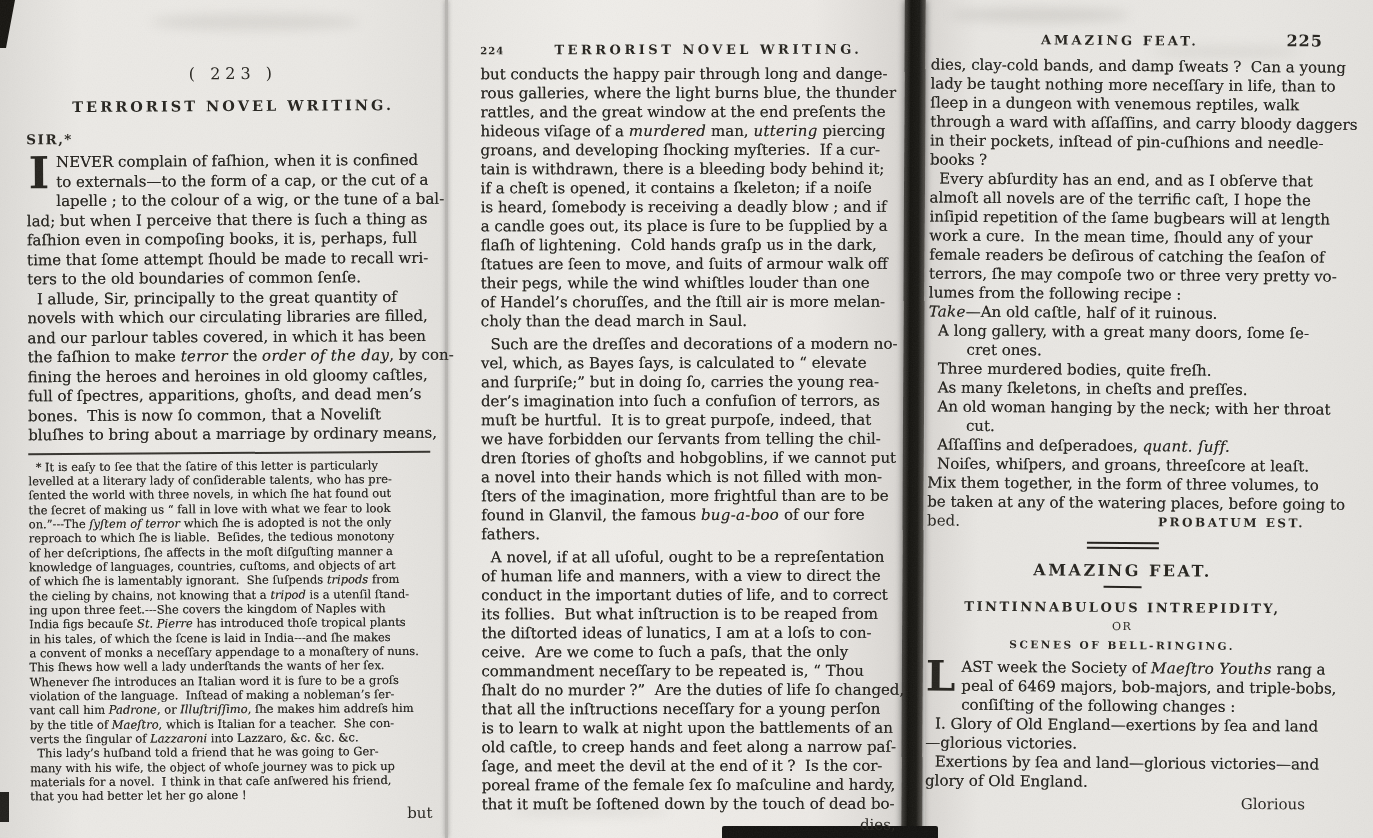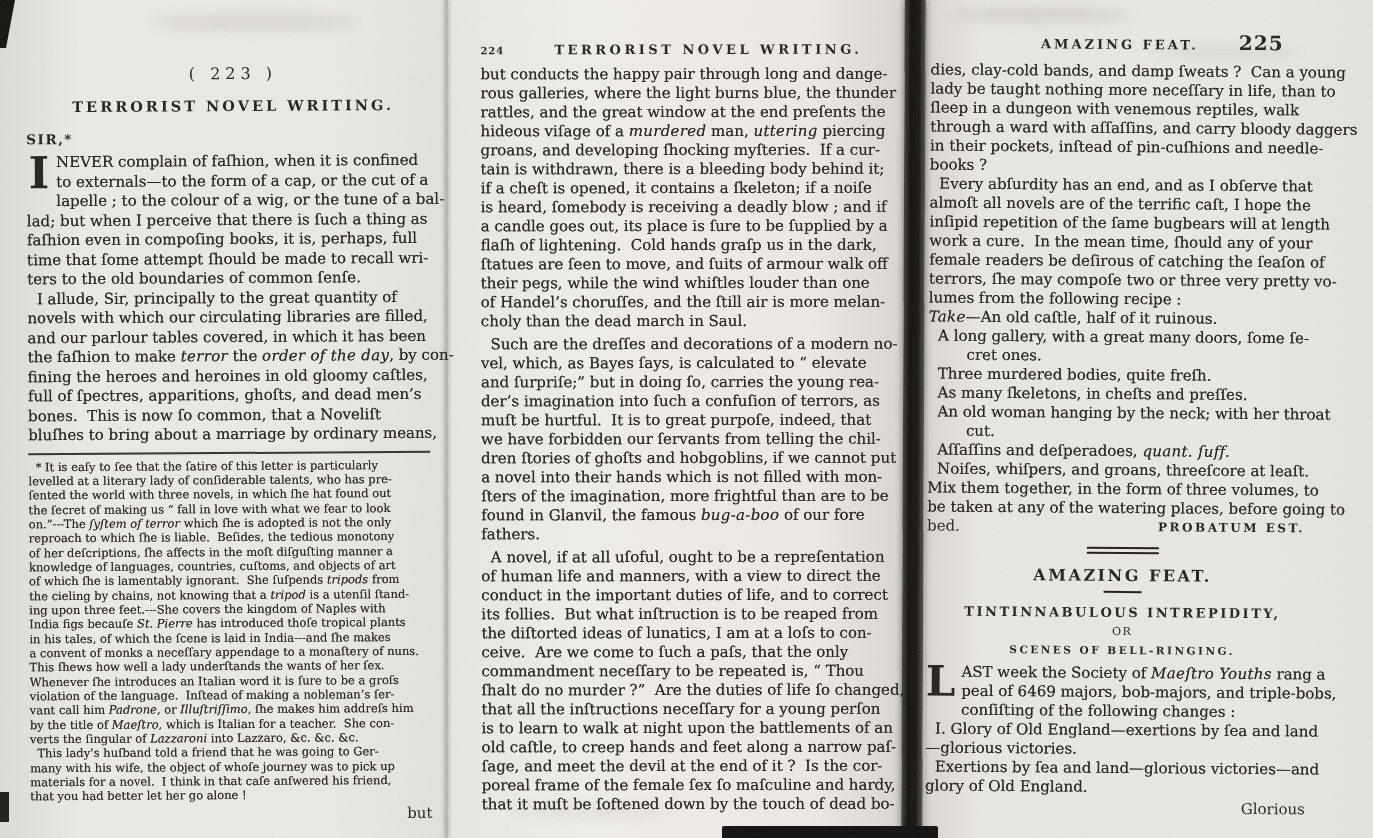--- a/index.html
+++ b/index.html
@@ -40,21 +40,21 @@
   .dropcap-L{float:left;font-size:42px;line-height:34px;height:38px;padding:2px 6px 0 0;font-weight:bold;}
   .fn-rule{margin:7px 0 5px 0;width:402px;border-top:2px solid #35332e;}
   .footnote{font-size:11.5px;line-height:14.35px;text-shadow:0 0 .5px rgba(30,28,24,.65);}
   .catchword{text-align:right;font-size:15px;padding-right:12px;margin-top:2px;}
   .runhead{display:flex;align-items:baseline;font-weight:bold;}
   .runhead-224{margin-top:42px;font-size:14px;}
   .runhead-224 .num{width:70px;letter-spacing:1px;font-size:10px;}
   .runhead-224 .rtitle{flex:1;text-align:center;letter-spacing:3.5px;font-size:13px;}
   .runhead-225{margin-top:30px;font-size:13px;}
   .runhead-225 .rtitle{flex:1;text-align:center;letter-spacing:3px;margin-left:70px;}
-  .runhead-225 .num{width:84px;text-align:left;letter-spacing:1px;font-size:20px;}
+  .runhead-225 .num{width:84px;text-align:right;letter-spacing:1px;font-size:16px;}
   .gap-sm{height:8px;} .gap-xs{height:4px;}
   .bed-row{display:flex;justify-content:space-between;font-size:15px;line-height:19px;}
   .probatum{font-weight:bold;font-size:12px;letter-spacing:2.5px;padding-right:14px;}
   .dbl-rule{margin:10px auto 0 auto;width:72px;border-top:2px solid #221f1b;border-bottom:2px solid #221f1b;height:3px;}
   .sect-title{margin-top:12px;text-align:center;font-weight:bold;font-size:16px;letter-spacing:2.5px;}
   .short-rule{margin:6px auto 0 auto;width:38px;border-top:2px solid #221f1b;}
   .sub-title{margin-top:12px;text-align:center;font-weight:bold;font-size:13px;letter-spacing:2.5px;}
   .sub-or{margin-top:5px;text-align:center;font-size:11px;letter-spacing:1.5px;}
   .sub-scenes{margin-top:6px;text-align:center;font-weight:bold;font-size:10.5px;letter-spacing:2.5px;}
   .last-para{margin-top:8px;}
@@ -97,20 +97,21 @@
       <span class="num">224</span>
       <span class="rtitle">TERRORIST NOVEL WRITING.</span>
       <span style="width:40px;"></span>
     </div>
     <div class="gap-sm"></div>
     <div class="lines main">but conducts the happy pair through long and dange-<br>rous galleries, where the light burns blue, the thunder<br>rattles, and the great window at the end preſents the<br>hideous viſage of a <i>murdered</i> man, <i>uttering</i> piercing<br>groans, and developing ſhocking myſteries.  If a cur-<br>tain is withdrawn, there is a bleeding body behind it;<br>if a cheſt is opened, it contains a ſkeleton; if a noiſe<br>is heard, ſomebody is receiving a deadly blow ; and if<br>a candle goes out, its place is ſure to be ſupplied by a<br>flaſh of lightening.  Cold hands graſp us in the dark,<br>ſtatues are ſeen to move, and ſuits of armour walk off<br>their pegs, while the wind whiſtles louder than one<br>of Handel’s choruſſes, and the ſtill air is more melan-<br>choly than the dead march in Saul.</div>
     <div class="gap-xs"></div>
     <div class="lines main">  Such are the dreſſes and decorations of a modern no-<br>vel, which, as Bayes ſays, is calculated to “ elevate<br>and ſurpriſe;” but in doing ſo, carries the young rea-<br>der’s imagination into ſuch a confuſion of terrors, as<br>muſt be hurtful.  It is to great purpoſe, indeed, that<br>we have forbidden our ſervants from telling the chil-<br>dren ſtories of ghoſts and hobgoblins, if we cannot put<br>a novel into their hands which is not filled with mon-<br>ſters of the imagination, more frightful than are to be<br>found in Glanvil, the famous <i>bug-a-boo</i> of our fore<br>fathers.</div>
     <div class="gap-xs"></div>
     <div class="lines main">  A novel, if at all uſoful, ought to be a repreſentation<br>of human life and manners, with a view to direct the<br>conduct in the important duties of life, and to correct<br>its follies.  But what inſtruction is to be reaped from<br>the diſtorted ideas of lunatics, I am at a loſs to con-<br>ceive.  Are we come to ſuch a paſs, that the only<br>commandment neceſſary to be repeated is, “ Thou<br>ſhalt do no murder ?”  Are the duties of life ſo changed,<br>that all the inſtructions neceſſary for a young perſon<br>is to learn to walk at night upon the battlements of an<br>old caſtle, to creep hands and feet along a narrow paſ-<br>ſage, and meet the devil at the end of it ?  Is the cor-<br>poreal frame of the female ſex ſo maſculine and hardy,<br>that it muſt be ſoftened down by the touch of dead bo-</div>
+    <div class="catchword">dies,</div>
   </div>
 
   <div class="page p225">
     <div class="runhead runhead-225">
       <span class="rtitle">AMAZING FEAT.</span>
       <span class="num">225</span>
     </div>
     <div class="gap-sm"></div>
     <div class="lines main">dies, clay-cold bands, and damp ſweats ?  Can a young<br>lady be taught nothing more neceſſary in life, than to<br>ſleep in a dungeon with venemous reptiles, walk<br>through a ward with aſſaſſins, and carry bloody daggers<br>in their pockets, inſtead of pin-cuſhions and needle-<br>books ?</div>
     <div class="lines main">  Every abſurdity has an end, and as I obſerve that<br>almoſt all novels are of the terrific caſt, I hope the<br>inſipid repetition of the ſame bugbears will at length<br>work a cure.  In the mean time, ſhould any of your<br>female readers be deſirous of catching the ſeaſon of<br>terrors, ſhe may compoſe two or three very pretty vo-<br>lumes from the following recipe :</div>

